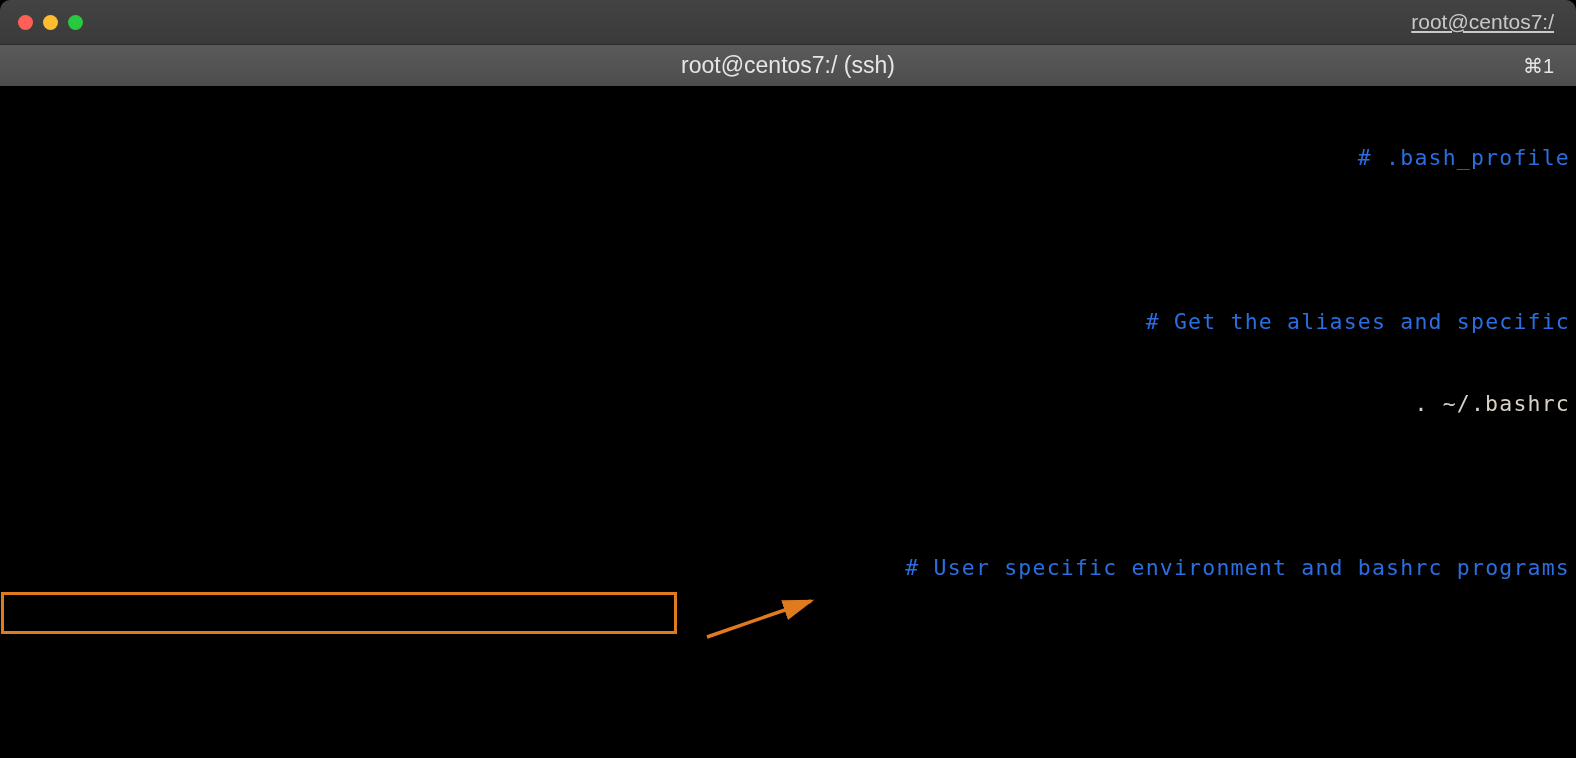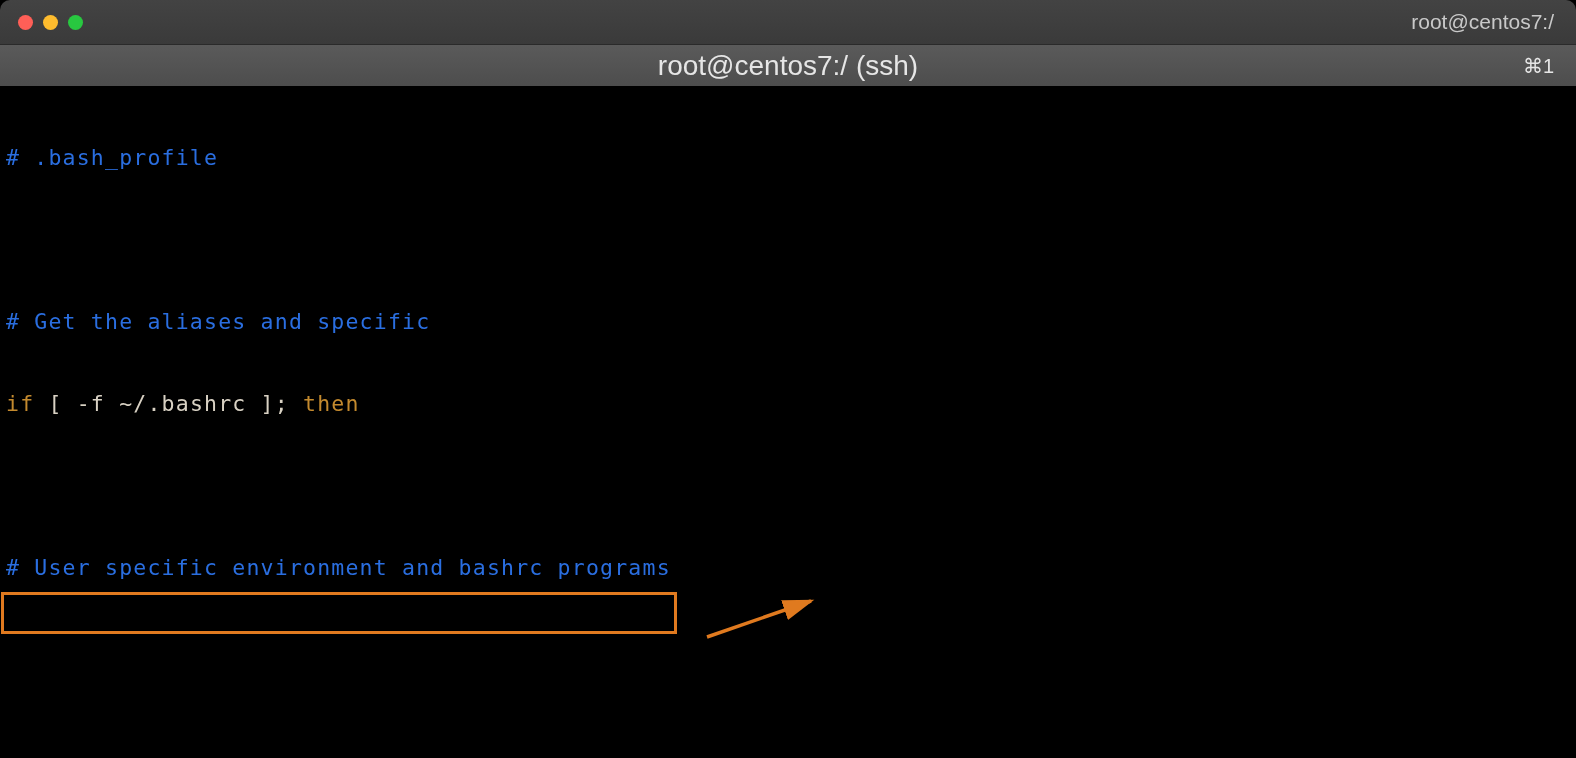--- a/index.html
+++ b/index.html
@@ -20,35 +20,36 @@
   .tl { width: 15px; height: 15px; border-radius: 50%; }
   .tl.red    { background: #ff5f57; }
   .tl.yellow { background: #febc2e; }
   .tl.green  { background: #28c840; }
   .title-right {
     position: absolute;
     right: 22px;
     color: #c9c9c9;
     font-size: 21px;
     font-family: -apple-system, "Helvetica Neue", sans-serif;
+    text-decoration: underline;
   }
 
   
   .tabbar {
     height: 42px;
     background: linear-gradient(to bottom, #5a5a5a 0%, #4d4d4d 100%);
     display: flex;
     align-items: center;
     justify-content: center;
     position: relative;
     border-top: 1px solid #2a2a2a;
   }
   .tab-label {
     color: #e6e6e6;
-    font-size: 28px;
+    font-size: 23px;
     font-family: -apple-system, "Helvetica Neue", sans-serif;
     font-weight: 500;
   }
   .tab-shortcut {
     position: absolute;
     right: 22px;
     color: #e6e6e6;
     font-size: 20px;
     font-family: -apple-system, "Helvetica Neue", sans-serif;
   }
@@ -57,20 +58,21 @@
   .term {
     background: #000;
     color: #ddd;
     font-size: 21.5px;
     line-height: 41px;
     padding: 10px 6px 0 6px;
     letter-spacing: 1.2px;
     white-space: pre;
     position: relative;
     height: calc(758px - 44px - 42px);
+    text-align: right;
   }
   .term .line { height: 41px; }
   .comment { color: #2a6ee0; }
   .kw-if, .kw-then, .kw-fi { color: #c48a2e; }
   .plain { color: #d9d2c4; }
 
   
   .hlbox {
     position: absolute;
     border: 3px solid #e07a1f;
@@ -108,21 +110,21 @@
 
   <div class="tabbar">
     <div class="tab-label">root@centos7:/ (ssh)</div>
     <div class="tab-shortcut">⌘1</div>
   </div>
 
   <div class="term">
 <div class="line"><span class="comment"># .bash_profile</span></div>
 <div class="line"></div>
 <div class="line"><span class="comment"># Get the aliases and specific</span></div>
-<div class="line"><span class="kw-if">if</span><span class="plain"> [ -f ~/.bashrc ]; </span><span class="kw-then">then</span></div>
+<div class="line"><span class="plain">        . ~/.bashrc</span></div>
 <div class="line"></div>
 <div class="line"><span class="comment"># User specific environment and bashrc programs</span></div>
 
 
 
 
 
 
 
 

